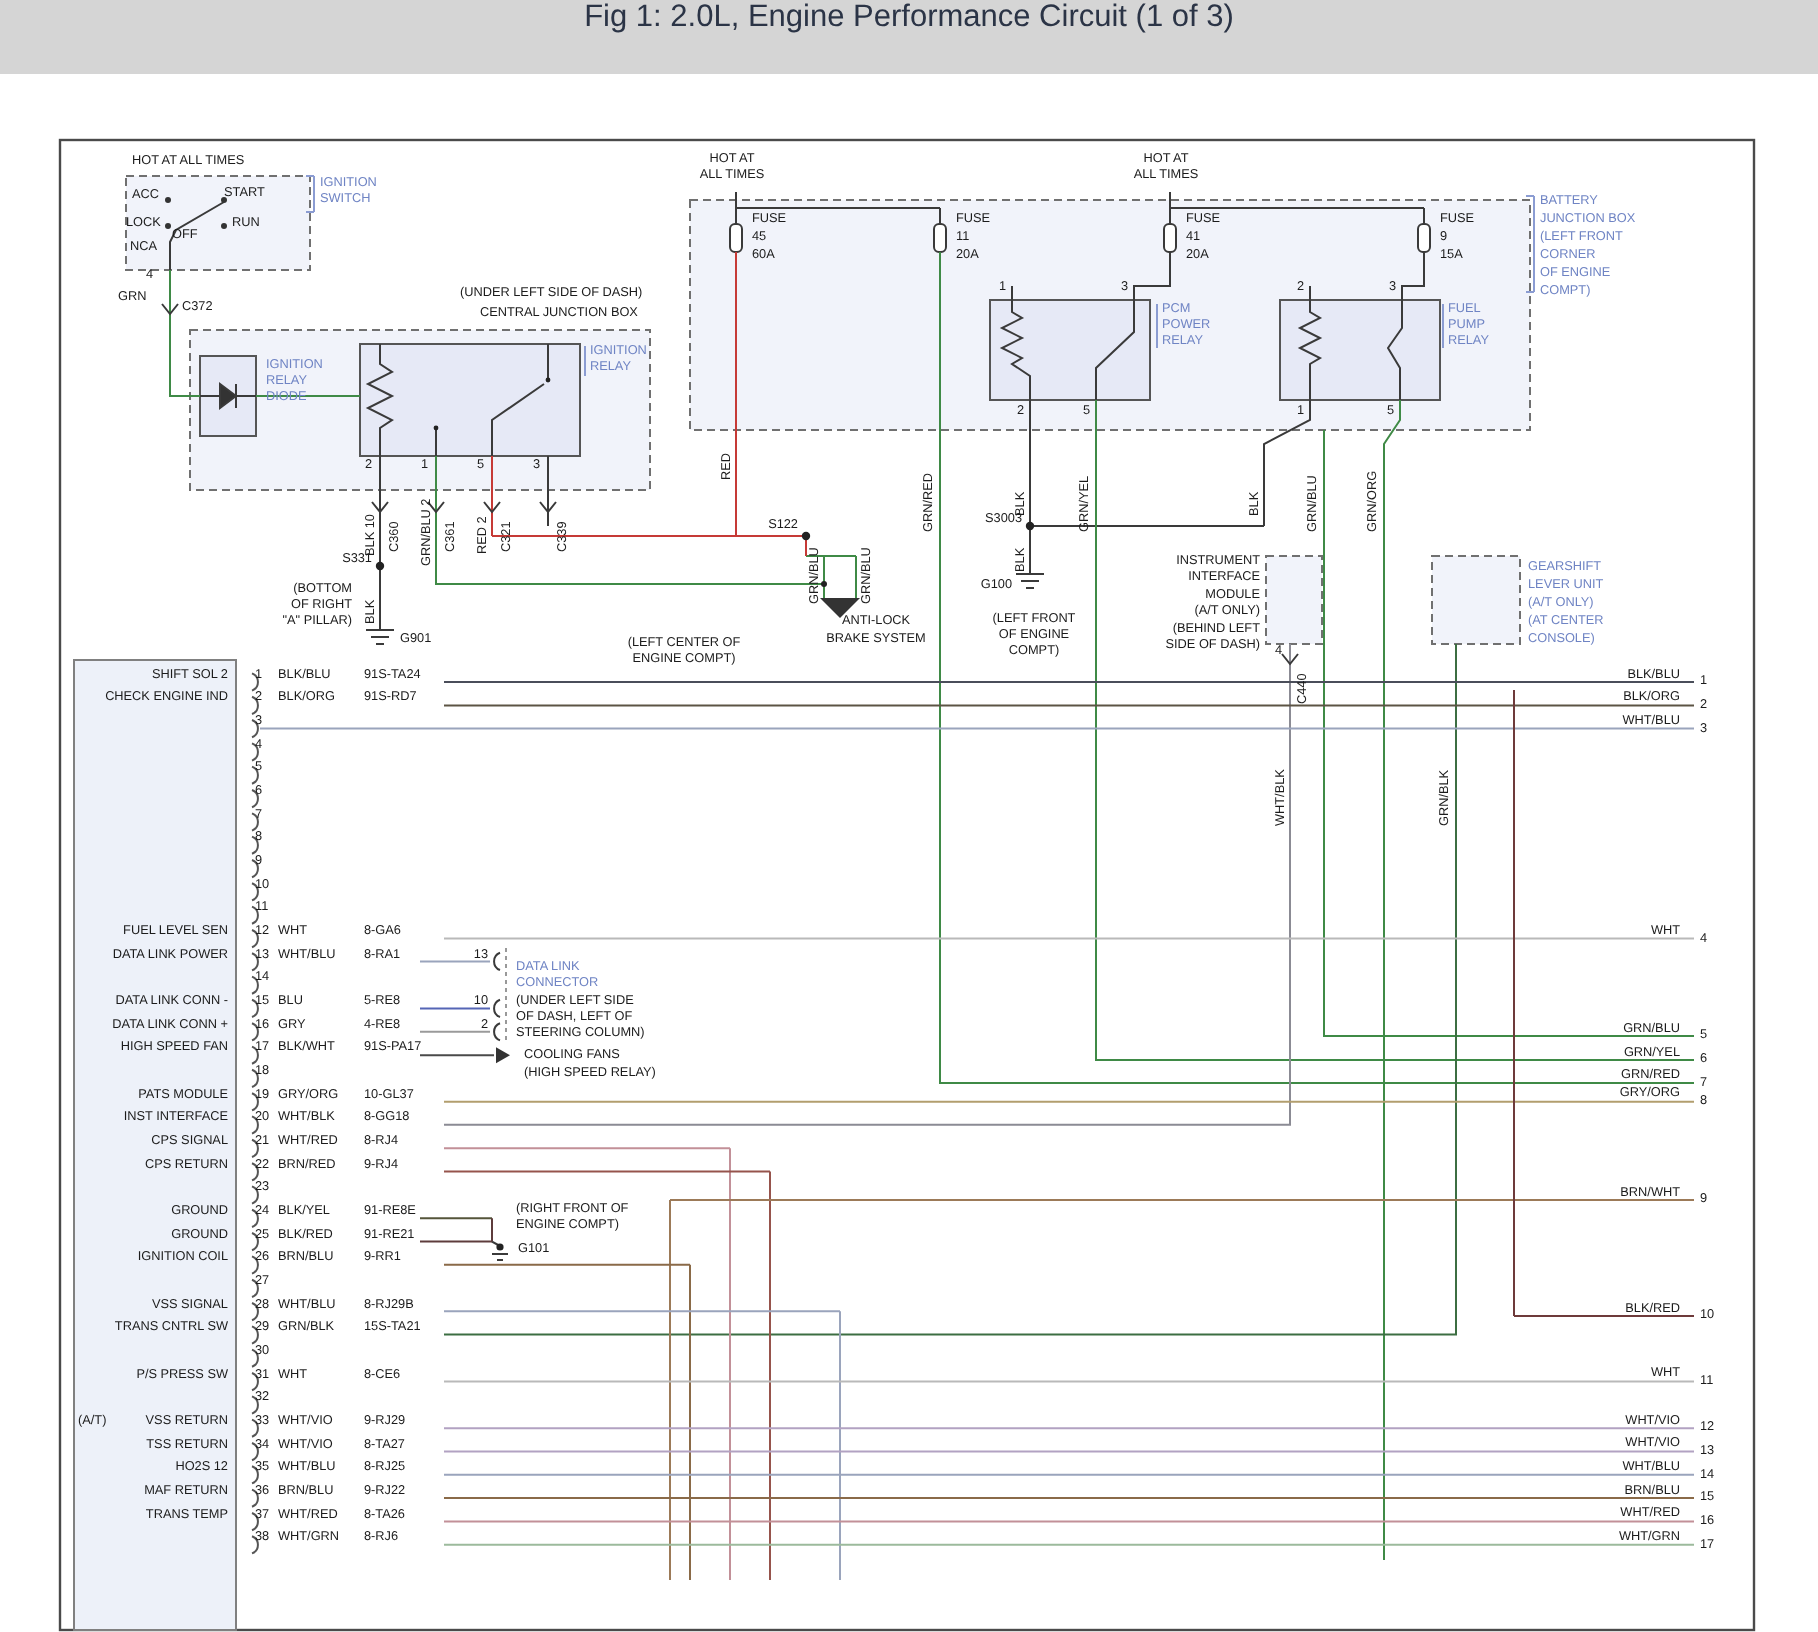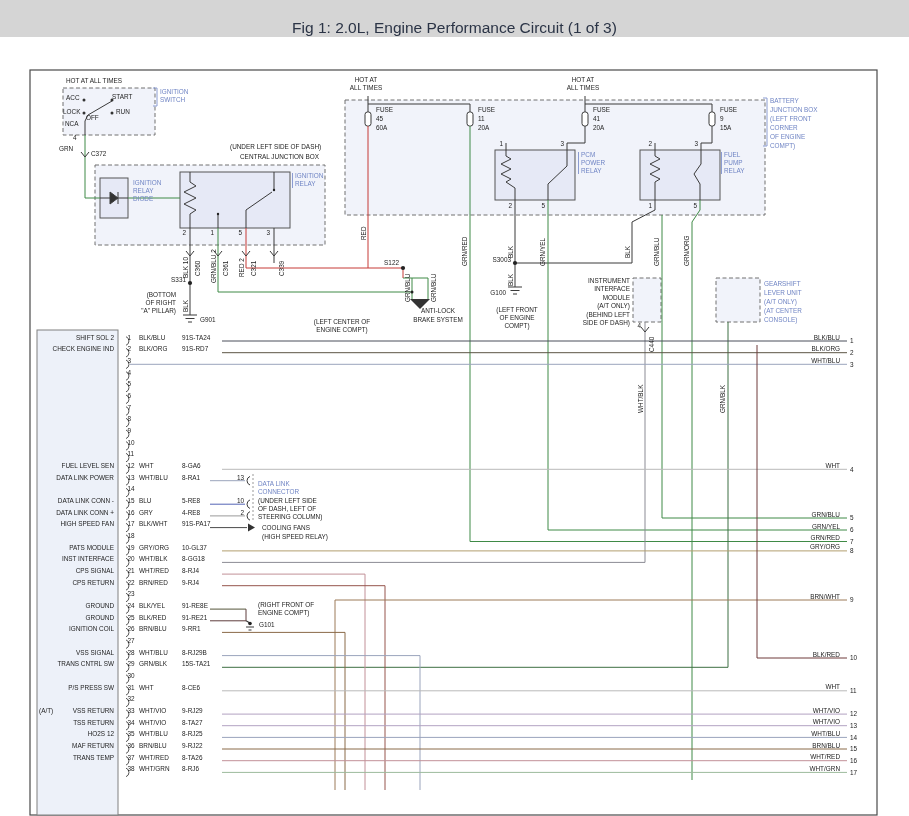--- a/index.html
+++ b/index.html
@@ -1,18 +1,18 @@
 <!DOCTYPE html>
 <html><head>
 <meta charset="utf-8">
 <style>
   *{margin:0;padding:0;box-sizing:border-box}
   html,body{width:909px;height:816px}
   body{background:#fff;font-family:"Liberation Sans","DejaVu Sans",sans-serif;position:relative;overflow:hidden}
-  .titlebar{position:absolute;left:0;top:0;width:909px;height:37px;background:#d5d5d5;display:flex;align-items:flex-end;justify-content:center;z-index:5}
+  .titlebar{position:absolute;left:0;top:0;width:909px;height:37px;background:#d5d5d5;display:flex;align-items:flex-start;justify-content:center;z-index:5}
   .title{font-size:15.5px;color:#2b3446}
   #wires{position:absolute;left:0;top:0;width:909px;height:816px;z-index:1}
   #labels{position:absolute;left:0;top:0;width:909px;height:816px;z-index:2}
   .lbl{position:absolute;font-size:6.4px;line-height:7.2px;color:#1c1c1c;white-space:nowrap}
   .blue{color:#6f84c4}
   .ra{transform:translateX(-100%)}
   .ca{transform:translateX(-50%)}
   .vt{transform-origin:0 0;transform:rotate(-90deg)}
   .pinarc{stroke:#555;fill:none;stroke-width:1}
 </style>

